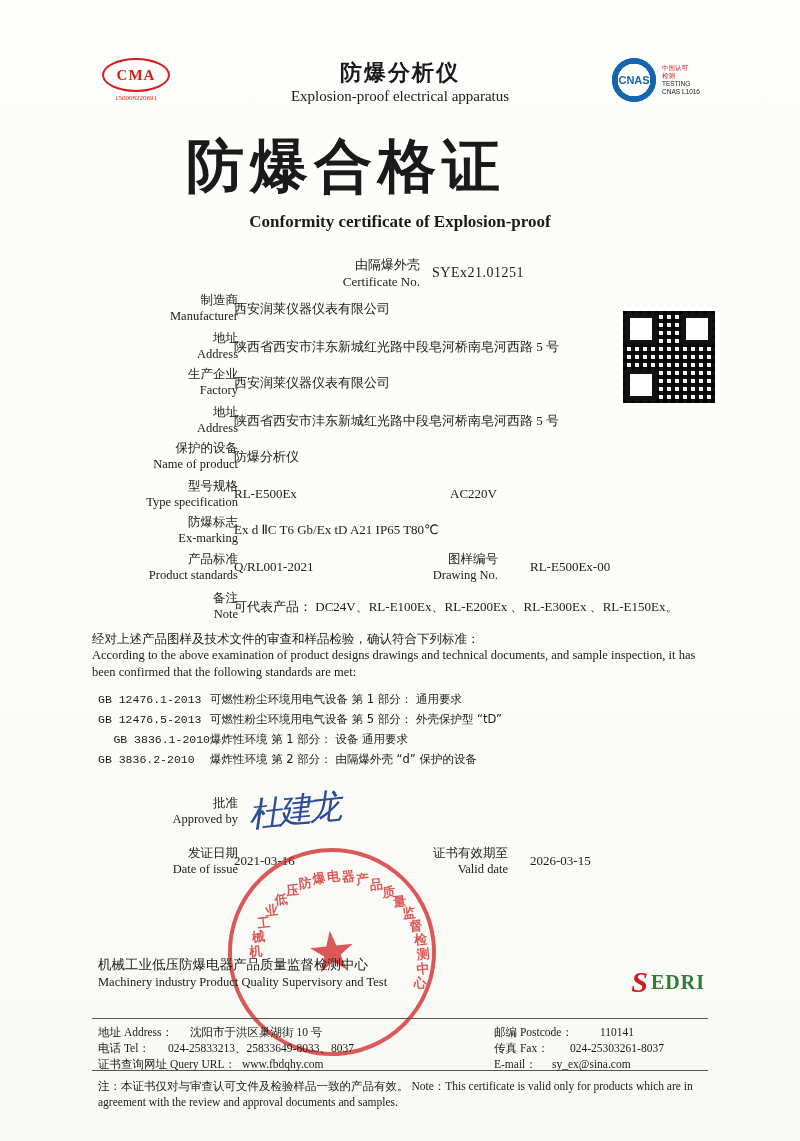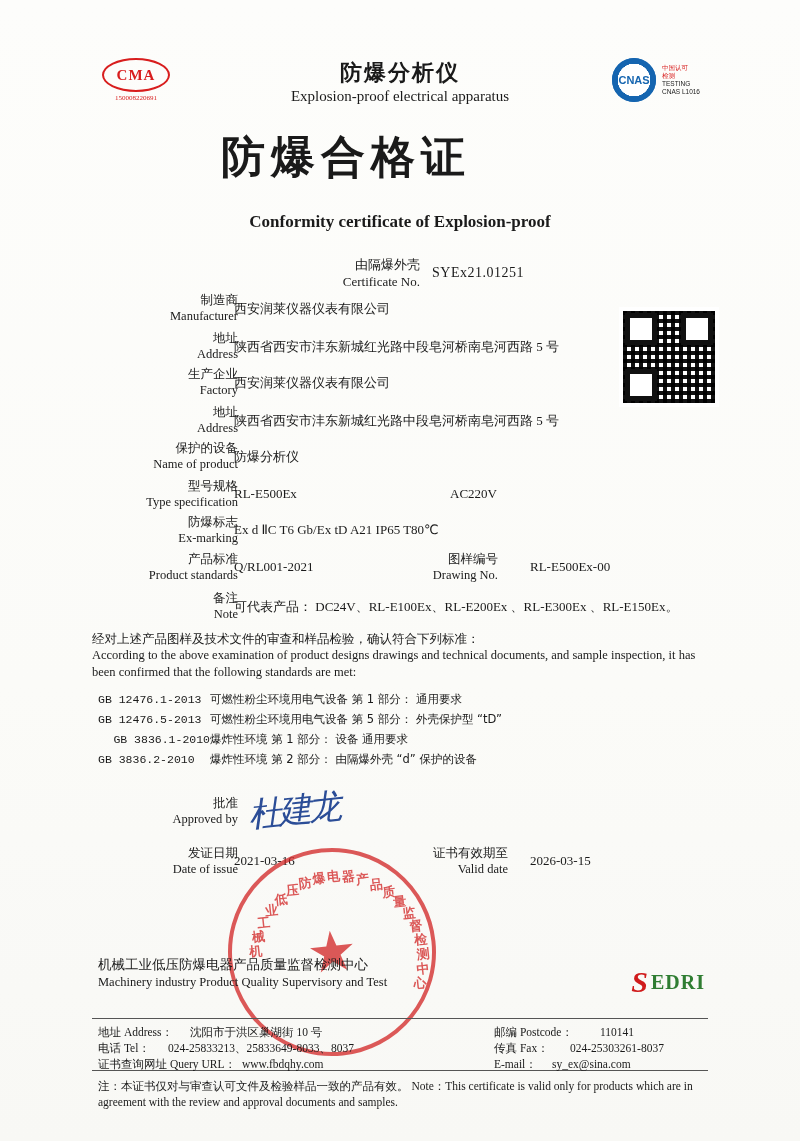--- a/index.html
+++ b/index.html
@@ -48,21 +48,21 @@
     box-shadow:inset 0 0 0 1px #1565b0;
   }
   .cnas-txt{
     font-size:6.5px;line-height:8px;color:#1a1a1a;
     font-family:"Liberation Sans", sans-serif;
   }
   .cnas-txt .zh{color:#d81e1e;font-size:6.5px;}
   
   .big-zh{
     position:absolute;top:128px;left:0;width:692px;text-align:center;
-    font-size:44px;font-weight:bold;letter-spacing:6px;
+    font-size:58px;font-weight:bold;letter-spacing:6px;
     font-family:"DejaVu Sans", sans-serif;
   }
   .big-en{
     position:absolute;top:212px;left:0;width:800px;text-align:center;
     font-size:17px;font-weight:bold;
     font-family:"Liberation Serif", serif;
   }
   
   .certno-label{
     position:absolute;top:256px;left:300px;width:120px;text-align:right;

